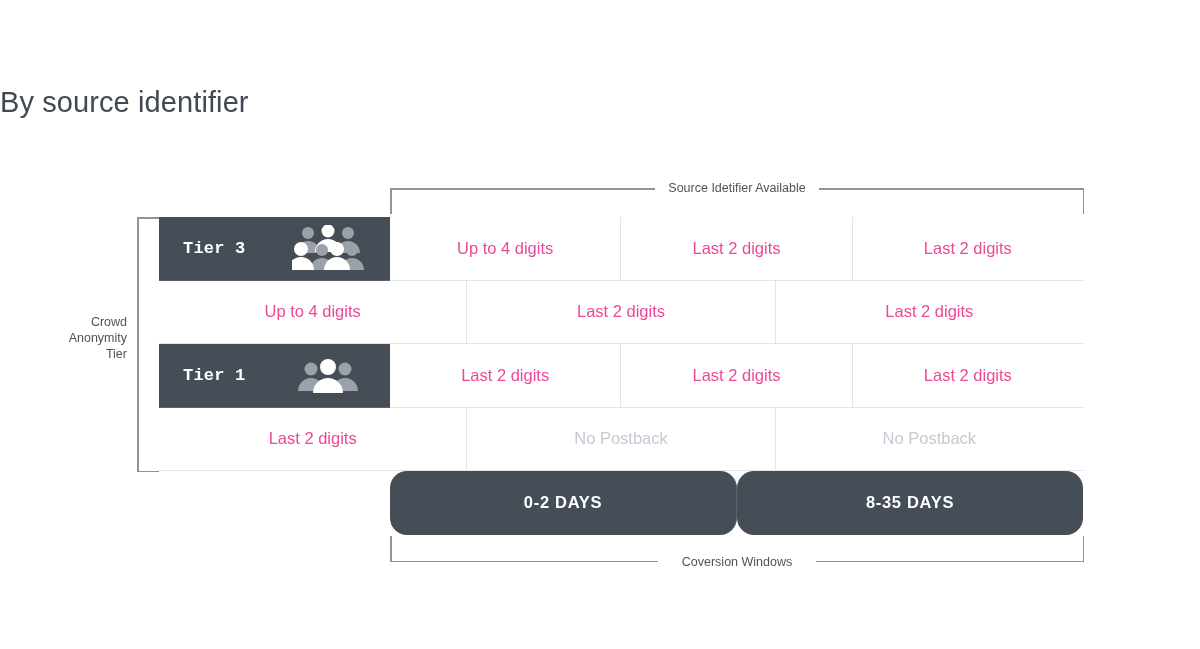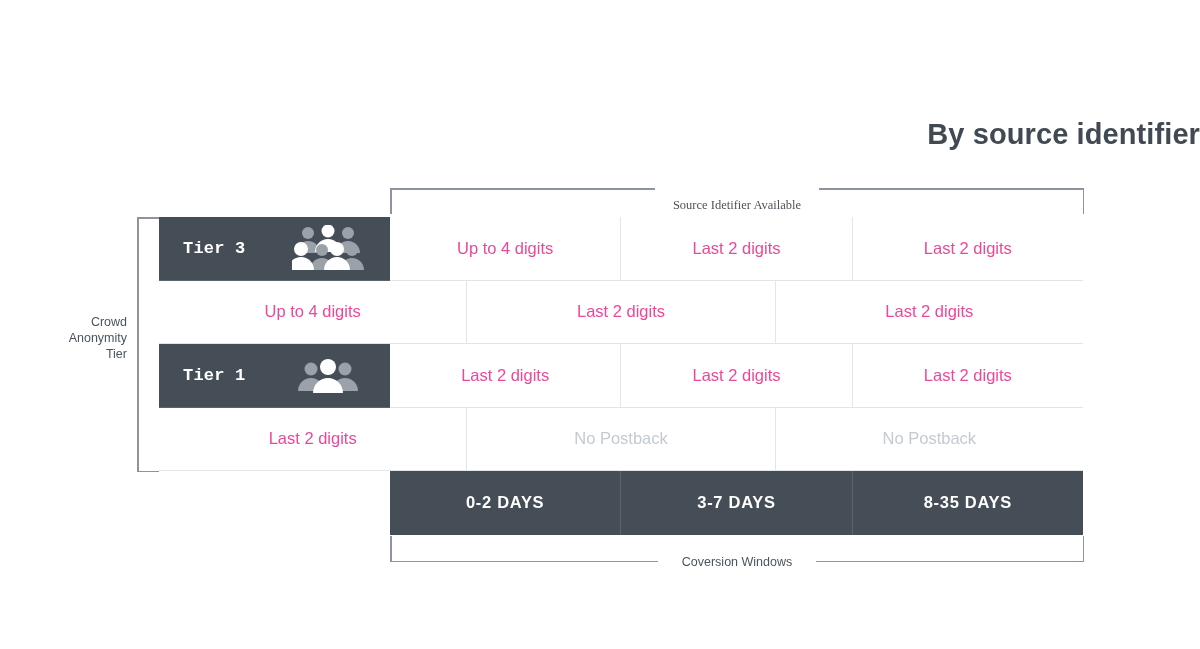--- a/index.html
+++ b/index.html
@@ -15,26 +15,25 @@
     font-family: "Liberation Sans", sans-serif;
     overflow: hidden;
   }
 
   
   #page-title {
     position: absolute;
     left: 0;
     top: 86px;
     width: 1200px;
-    text-align: right;
+    text-align: left;
     font-size: 29px;
-    font-weight: bold;
+    font-weight: normal;
     color: #414a52;
     letter-spacing: 0.1px;
-    margin-top: 32px;
   }
 
   
   #top-bracket {
     position: absolute;
     left: 390px;
     top: 188px;
     width: 694px;
     height: 26px;
   }
@@ -59,23 +58,22 @@
   #top-bracket .tick-right { right: 0; }
   #top-bracket .bracket-label {
     position: absolute;
     left: 0; right: 0; top: -8px;
     text-align: center;
     font-size: 12.5px;
     color: #4b545c;
     background: #ffffff;
     padding: 0 8px;
     width: fit-content;
-    margin: 17px auto;
+    margin: 0 auto;
     line-height: 16px;
-    font-family: Liberation Serif, serif;
   }
 
   
   #left-bracket {
     position: absolute;
     left: 137px;
     top: 217px;
     width: 22px;
     height: 255px;
   }
@@ -165,20 +163,21 @@
     flex: 1 1 0;
     background: #454e56;
     color: #ffffff;
     font-size: 16.5px;
     font-weight: bold;
     letter-spacing: 0.7px;
     display: flex;
     align-items: center;
     justify-content: center;
     border-right: 1px solid #5b646c;
+    border-radius: 17px;
   }
   .col-header-cell:last-child { border-right: none; }
 
   
   #bottom-bracket {
     position: absolute;
     left: 390px;
     top: 536px;
     width: 694px;
     height: 26px;
@@ -310,21 +309,20 @@
 
   <div class="matrix-row">
     <div class="data-cell">Last 2 digits</div>
     <div class="data-cell muted">No Postback</div>
     <div class="data-cell muted">No Postback</div>
   </div>
 
   <div id="col-header-row">
     <div class="spacer"></div>
     <div class="col-header-cell">0-2 DAYS</div>
-    <div class="col-header-cell">3-7 DAYS</div>
     <div class="col-header-cell">8-35 DAYS</div>
   </div>
 
 </div>
 
 <div id="bottom-bracket">
   <div class="bar-left"></div>
   <div class="bar-right"></div>
   <div class="tick-left"></div>
   <div class="tick-right"></div>

